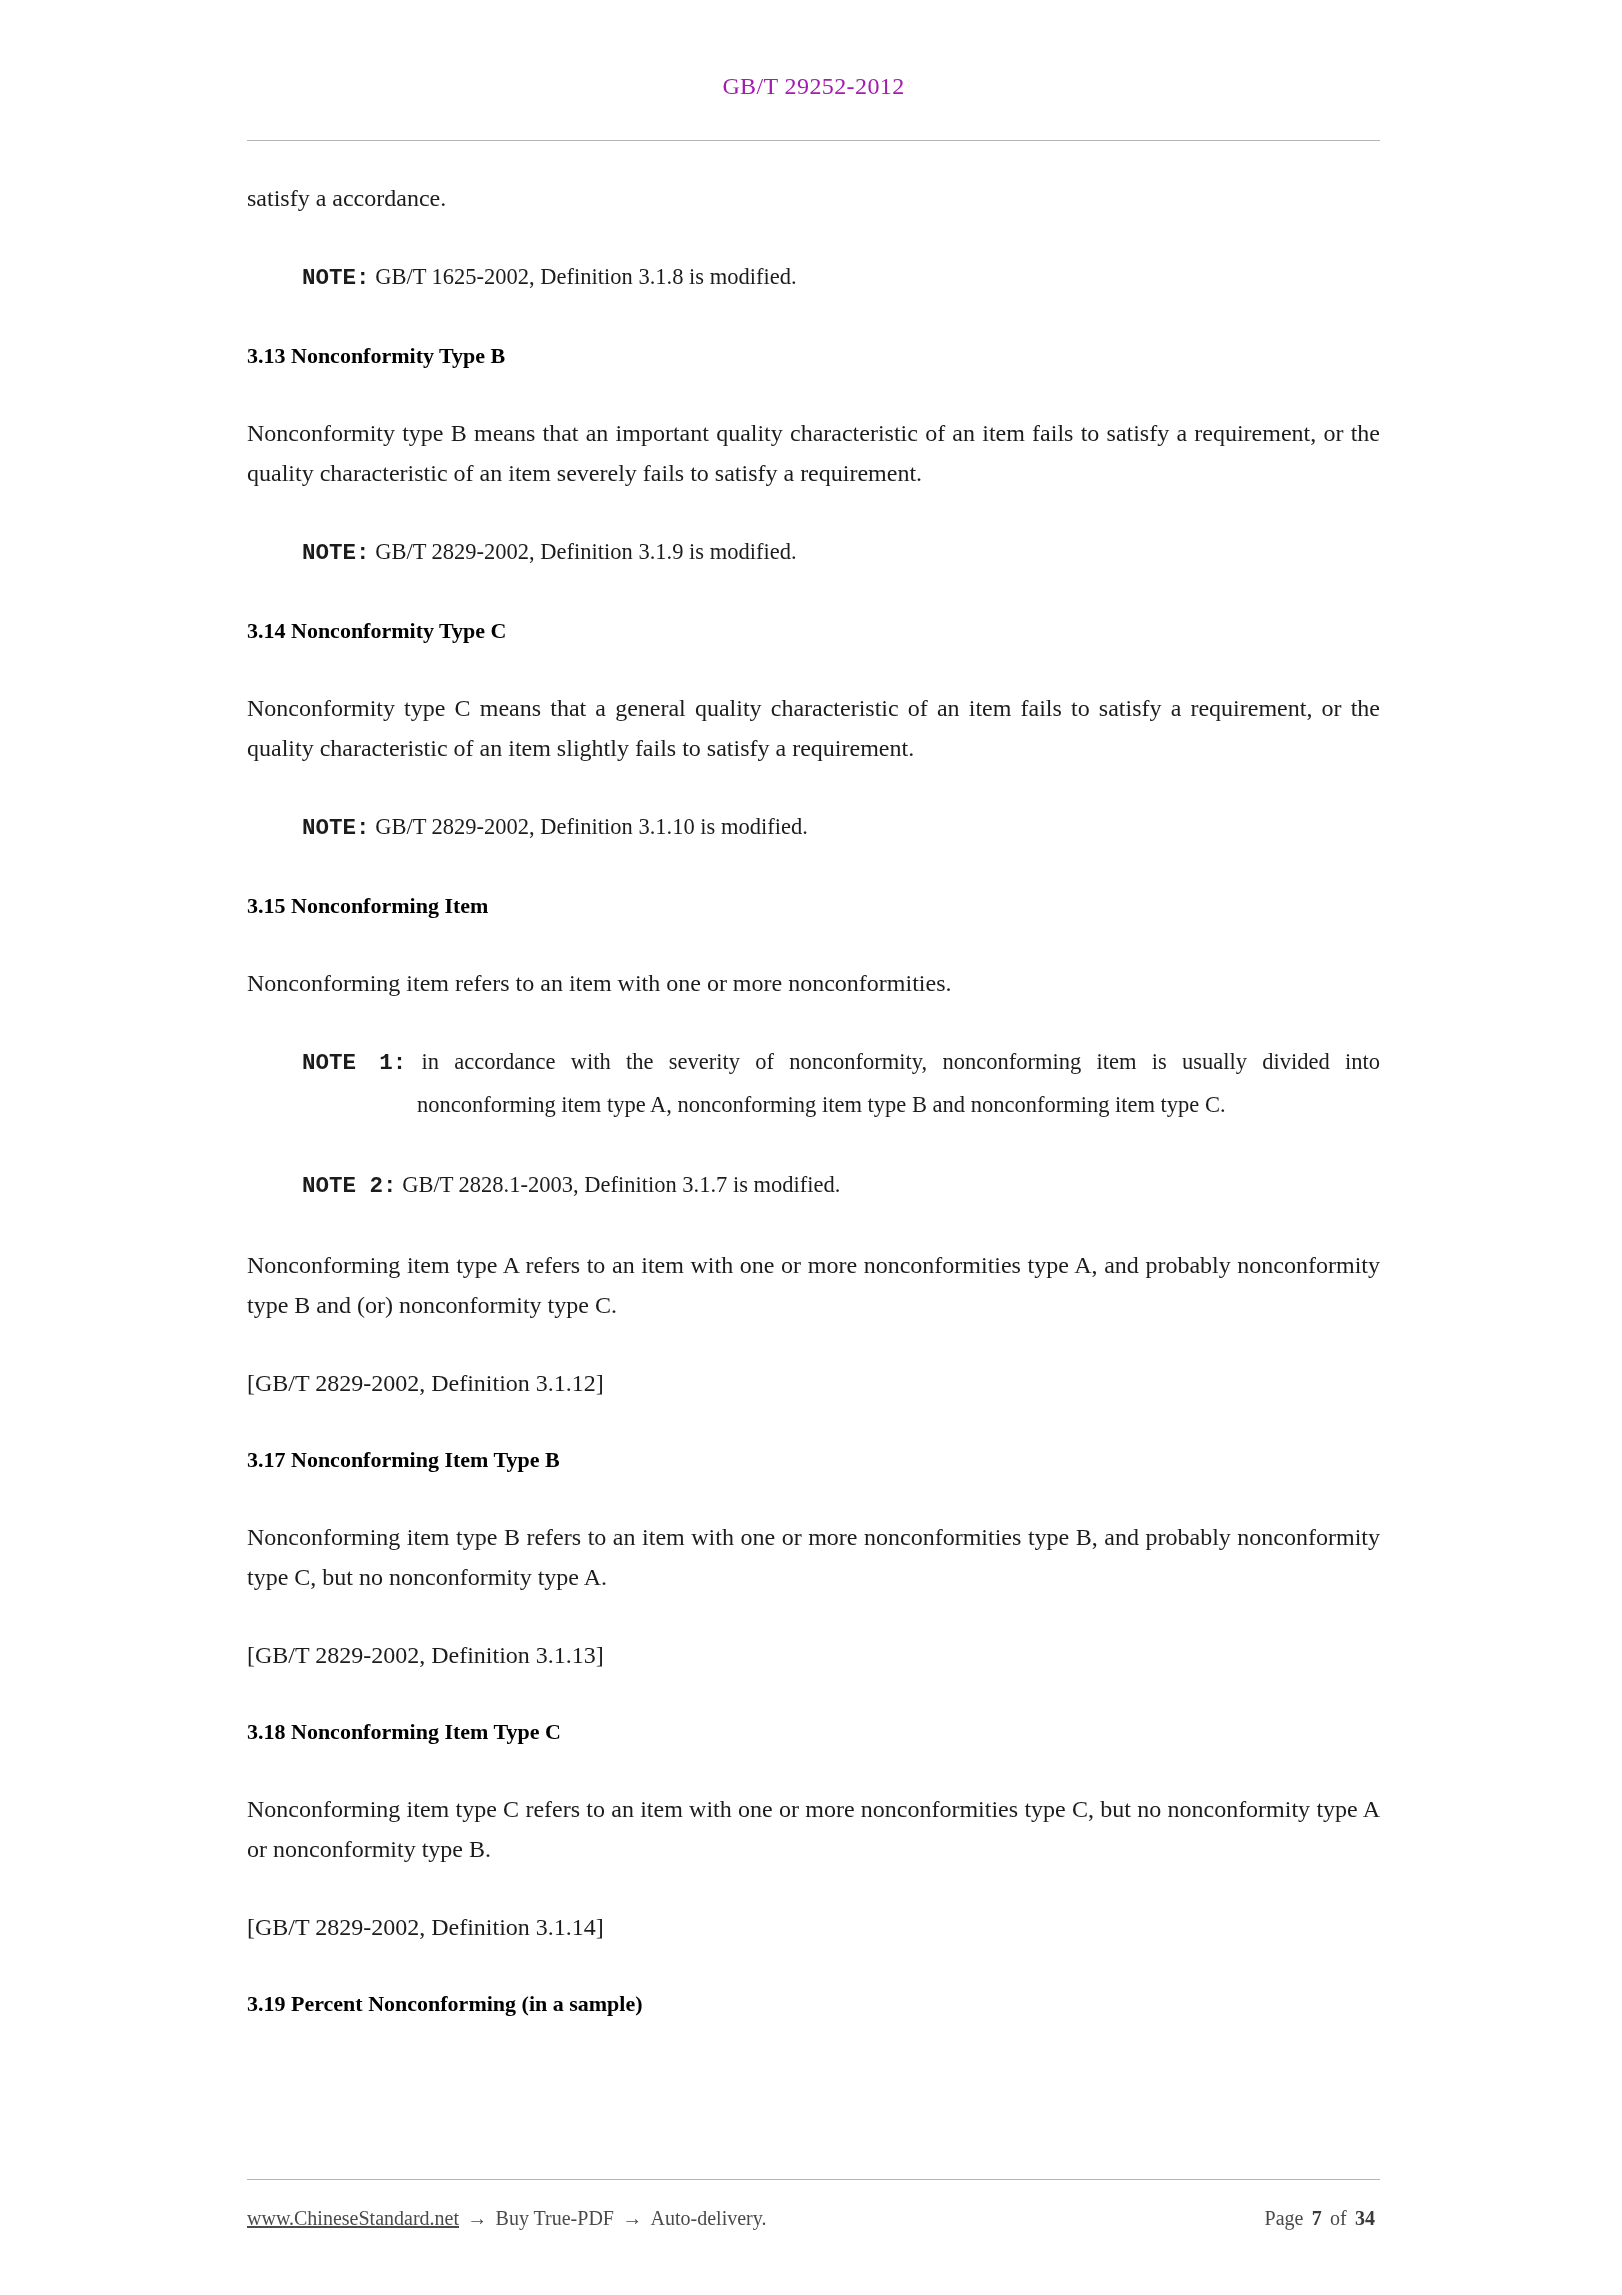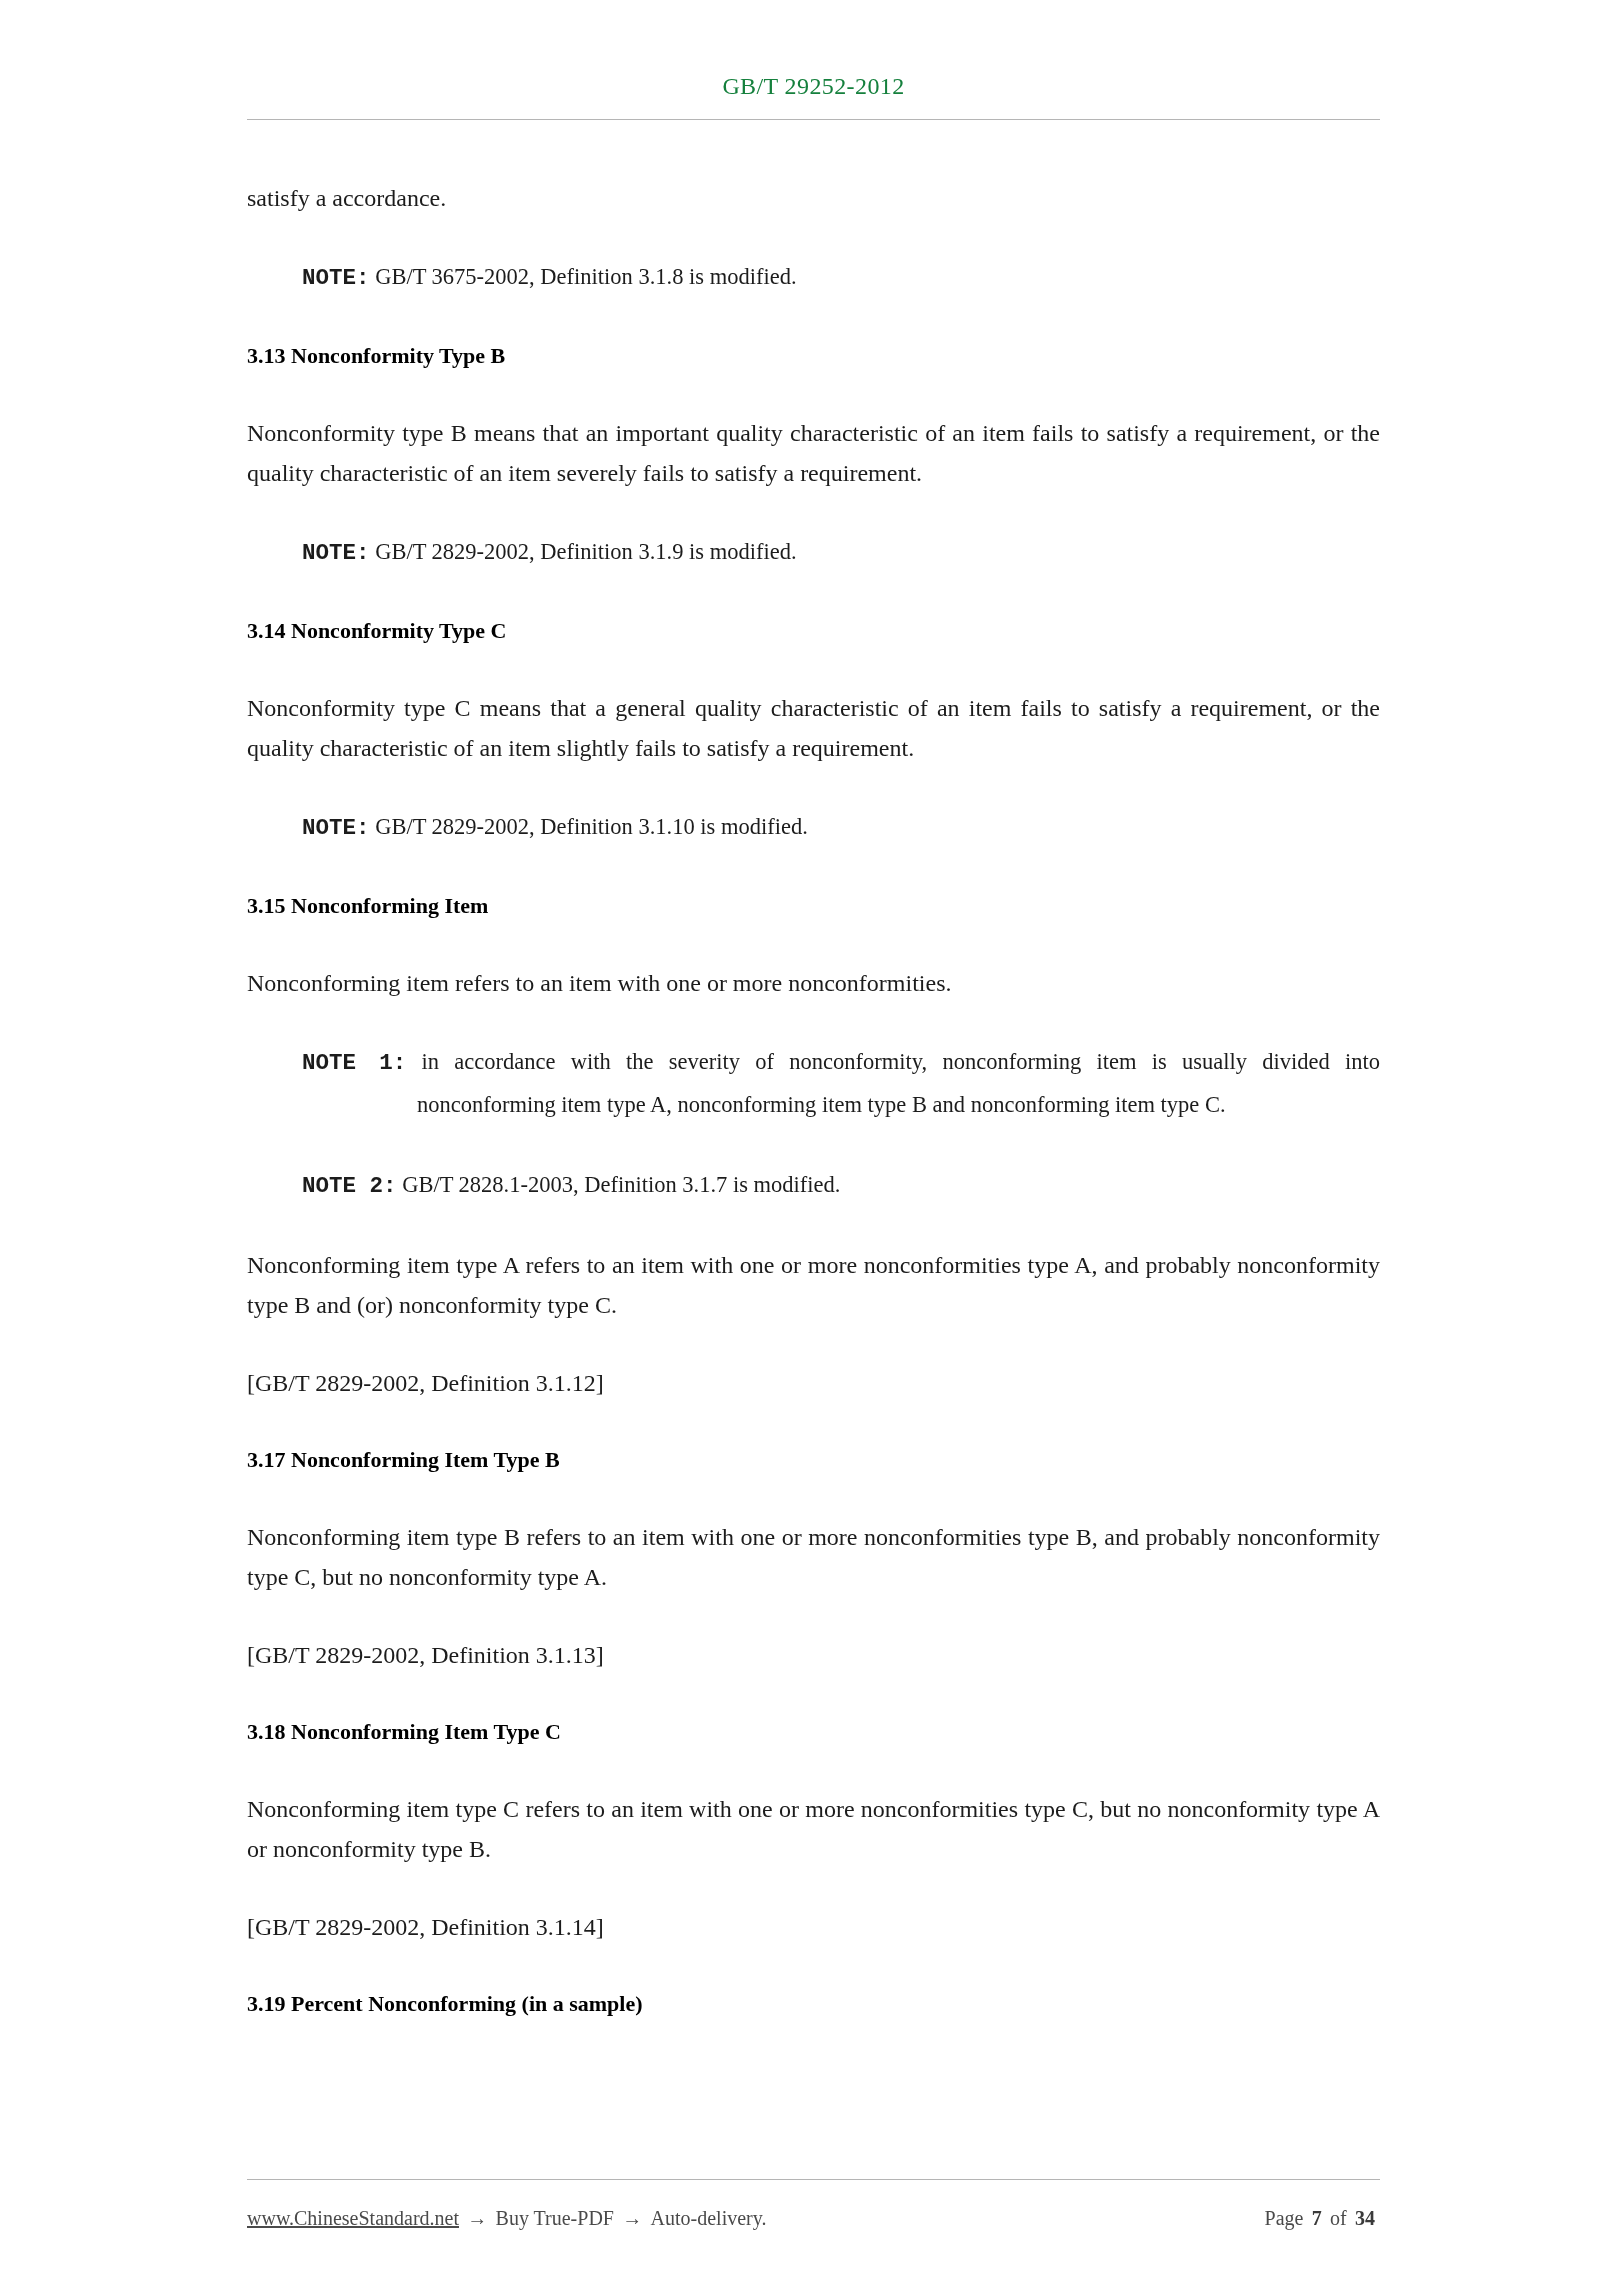--- a/index.html
+++ b/index.html
@@ -15,23 +15,23 @@
   }
   .page-header {
     position: absolute;
     top: 73px;
     left: 247px;
     right: 243px;
     text-align: center;
   }
   .header-title {
     font-size: 24px;
-    color: #15803d;
+    color: #a21caf;
     letter-spacing: 0.4px;
-    padding-bottom: 19px;
+    padding-bottom: 40px;
     border-bottom: 0.8px solid #b5b5b5;
   }
   .content {
     position: absolute;
     top: 178px;
     left: 247px;
     right: 243px;
   }
   .para {
     font-size: 24px;
@@ -92,21 +92,21 @@
 <div class="page">
 
   <header class="page-header">
     <div class="header-title">GB/T 29252-2012</div>
   </header>
 
   <main class="content">
 
     <p class="para">satisfy a accordance.</p>
 
-    <p class="note"><span class="note-label">NOTE:</span><span> GB/T 3675-2002, Definition 3.1.8 is modified.</span></p>
+    <p class="note"><span class="note-label">NOTE:</span><span> GB/T 1625-2002, Definition 3.1.8 is modified.</span></p>
 
     <h2 class="heading">3.13 Nonconformity Type B</h2>
 
     <p class="para">Nonconformity type B means that an important quality characteristic of an item fails to satisfy a requirement, or the quality characteristic of an item severely fails to satisfy a requirement.</p>
 
     <p class="note"><span class="note-label">NOTE:</span><span> GB/T 2829-2002, Definition 3.1.9 is modified.</span></p>
 
     <h2 class="heading">3.14 Nonconformity Type C</h2>
 
     <p class="para">Nonconformity type C means that a general quality characteristic of an item fails to satisfy a requirement, or the quality characteristic of an item slightly fails to satisfy a requirement.</p>

